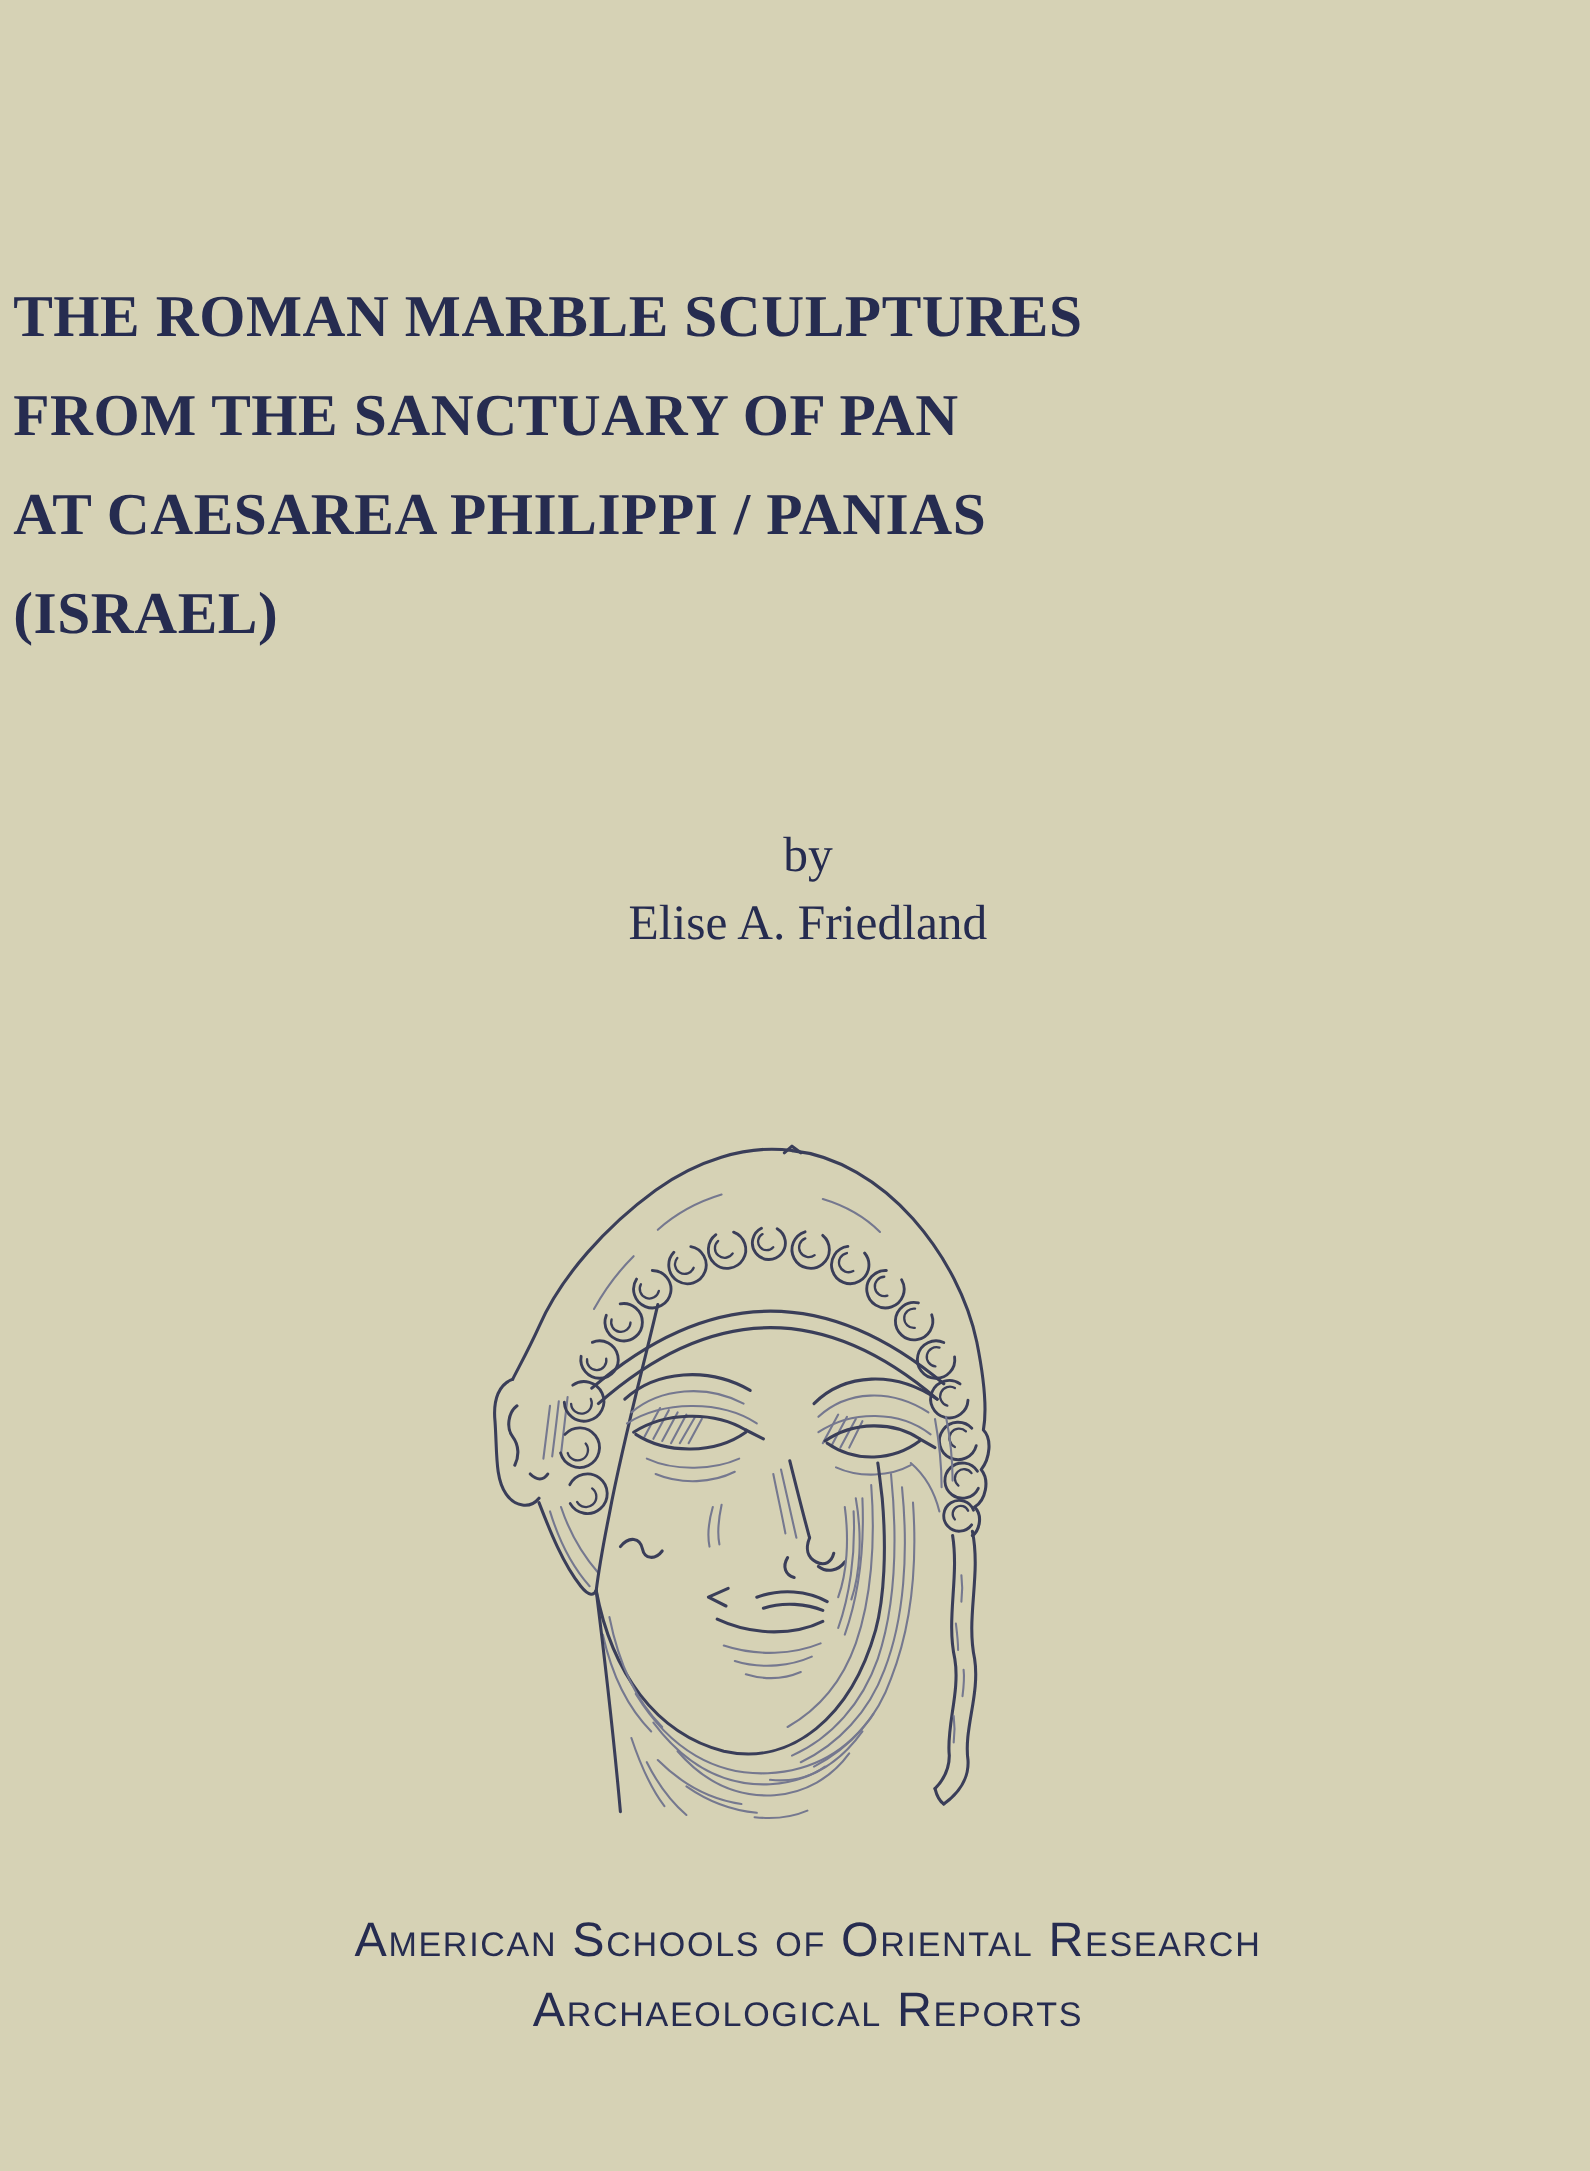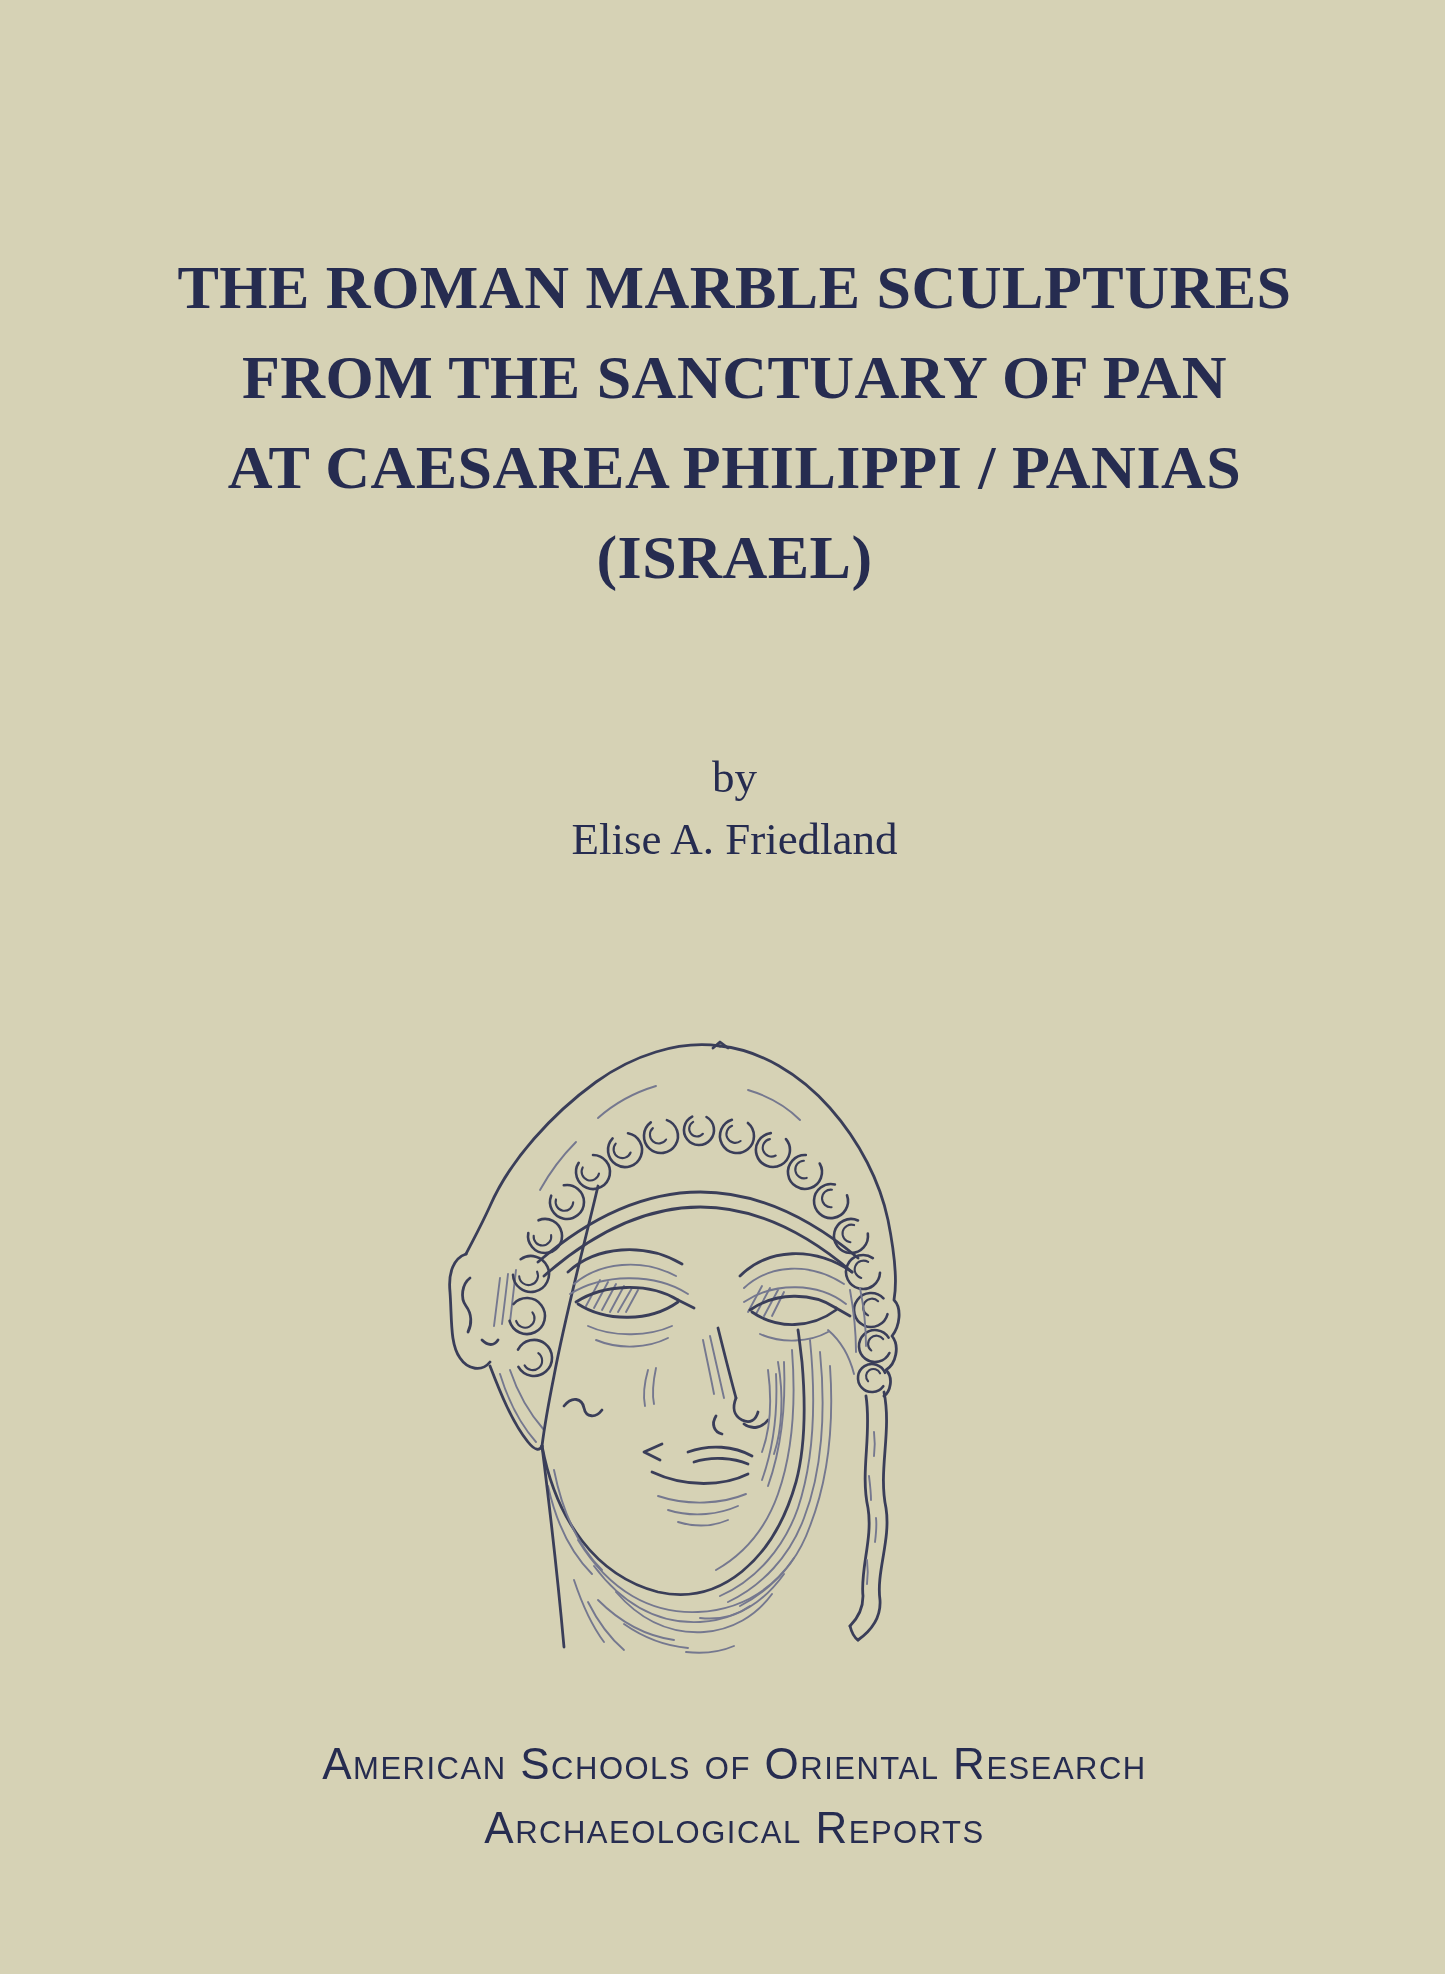--- a/index.html
+++ b/index.html
@@ -12,24 +12,24 @@
   .cover{
     position:relative;
     width:1445px;height:1974px;
     background:var(--paper);
     overflow:hidden;
     font-family:"Liberation Serif", serif;
     margin:0 auto;
   }
   .title{
     position:absolute;left:0;top:242px;width:100%;
-    text-align:center;
+    text-align:left;
     color:var(--ink);
     font-weight:700;
-    font-size:62px;
+    font-size:54px;
     line-height:90px;
     letter-spacing:0.5px;
   }
   .title .tline{transform:translateX(12px);}
   .byline{
     position:absolute;left:0;top:746px;width:100%;
     text-align:center;
     color:var(--ink);
     font-size:45px;
     line-height:62px;

